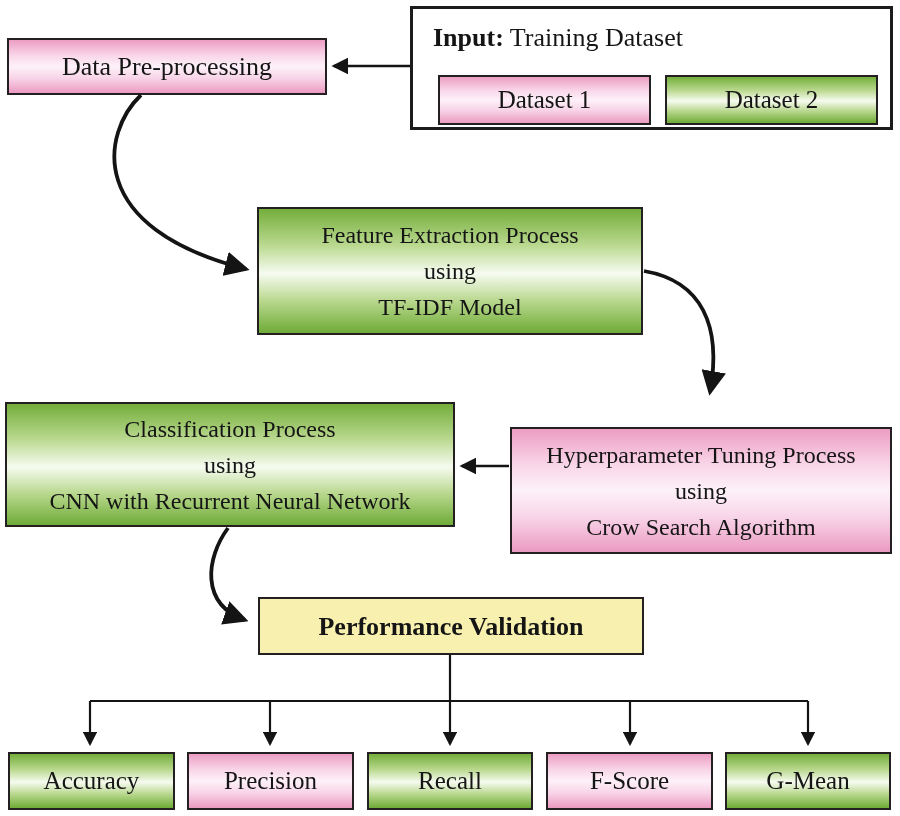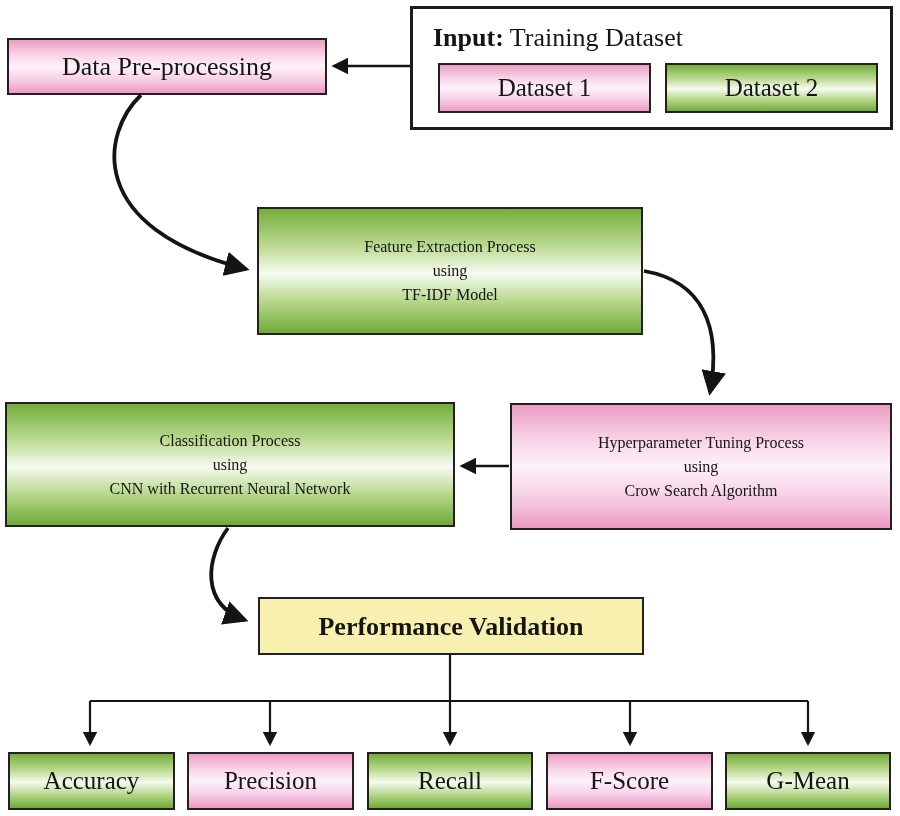--- a/index.html
+++ b/index.html
@@ -26,21 +26,21 @@
     text-align:center;
     line-height:1.5;
   }
   .grad-pink {
     background:linear-gradient(180deg,#ec9dc3 0%,#f9d7e9 30%,#fdf1f8 50%,#f8d4e8 72%,#eb9ac1 100%);
   }
   .grad-green {
     background:linear-gradient(180deg,#74ae3b 0%,#bcda92 30%,#f6fbf0 52%,#b9d88e 74%,#6fab37 100%);
   }
   .flat-yellow { background:#f8f0af; }
-  .node-text { font-size:16px; }
+  .node-text { font-size:24px; }
   .single { font-size:26px; }
   .bold { font-weight:bold; }
 
   .input-panel {
     position:absolute;
     left:410px; top:6px;
     width:483px; height:124px;
     background:#ffffff;
     border:3px solid #1c1c1c;
     padding:14px 20px 0 20px;
@@ -51,20 +51,21 @@
     left:25px; top:54px;
     width:440px;
     display:flex;
     gap:14px;
   }
   .dataset-box {
     width:213px; height:50px;
     border:2px solid #242021;
     display:flex; align-items:center; justify-content:center;
     font-size:25px;
+    margin-top:12px;
   }
   .metric {
     font-size:25px;
     line-height:1.2;
   }
   svg.arrows {
     position:absolute;
     left:0; top:0;
     width:900px; height:816px;
     pointer-events:none;
@@ -93,21 +94,21 @@
   <div class="node grad-pink single" style="left:7px; top:38px; width:320px; height:57px;">
     <span>Data Pre-processing</span>
   </div>
 
   <div class="node grad-green node-text" style="left:257px; top:207px; width:386px; height:128px;">
     <div>Feature Extraction Process</div>
     <div>using</div>
     <div>TF-IDF Model</div>
   </div>
 
-  <div class="node grad-pink node-text" style="left:510px; top:403px; width:382px; height:127px;">
+  <div class="node grad-pink node-text" style="left:510px; top:427px; width:382px; height:127px;">
     <div>Hyperparameter Tuning Process</div>
     <div>using</div>
     <div>Crow Search Algorithm</div>
   </div>
 
   <div class="node grad-green node-text" style="left:5px; top:402px; width:450px; height:125px;">
     <div>Classification Process</div>
     <div>using</div>
     <div>CNN with Recurrent Neural Network</div>
   </div>

